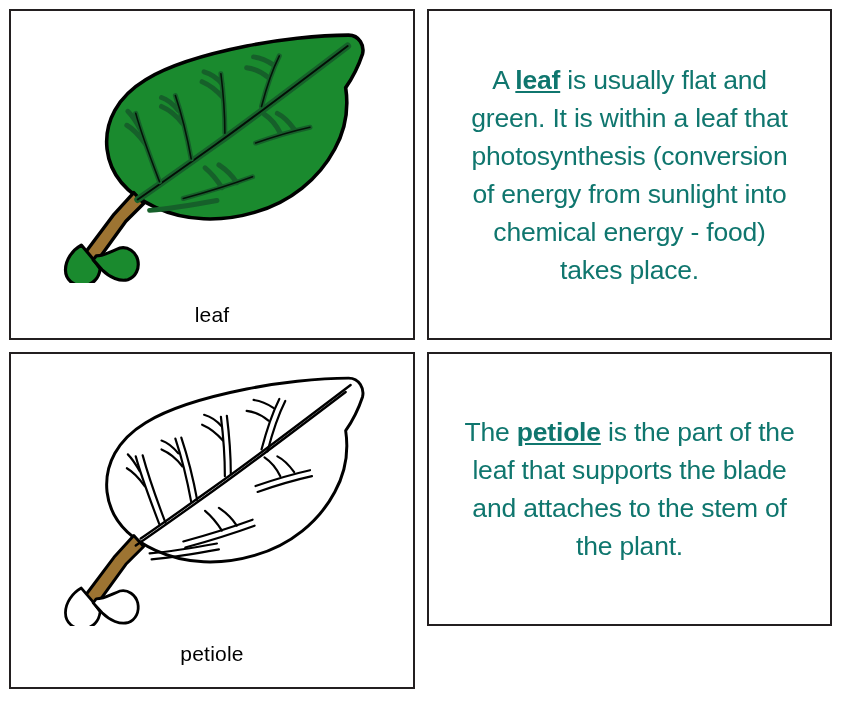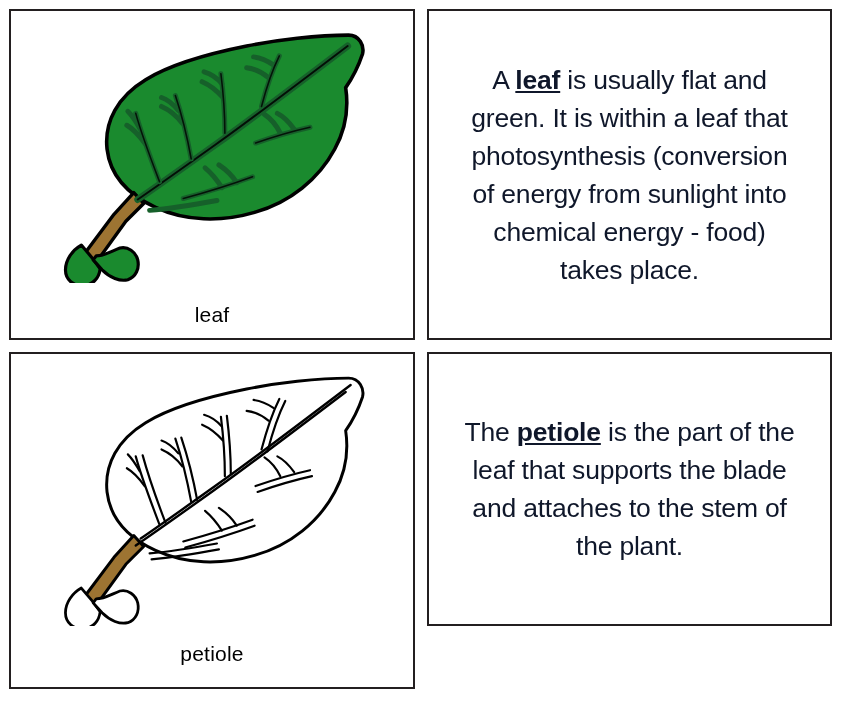--- a/index.html
+++ b/index.html
@@ -58,21 +58,21 @@
   #card-petiole-picture .caption { top: 288px; }
 
   .text-card {
     display: flex;
     align-items: center;
     justify-content: center;
   }
   .definition {
     width: 330px;
     text-align: center;
-    color: #0f172a;
+    color: #0f766e;
     font-size: 26.5px;
     line-height: 38px;
     font-family: "Liberation Sans", sans-serif;
     letter-spacing: -0.2px;
   }
   .definition .term {
     font-weight: bold;
     text-decoration: underline;
   }
 </style>

